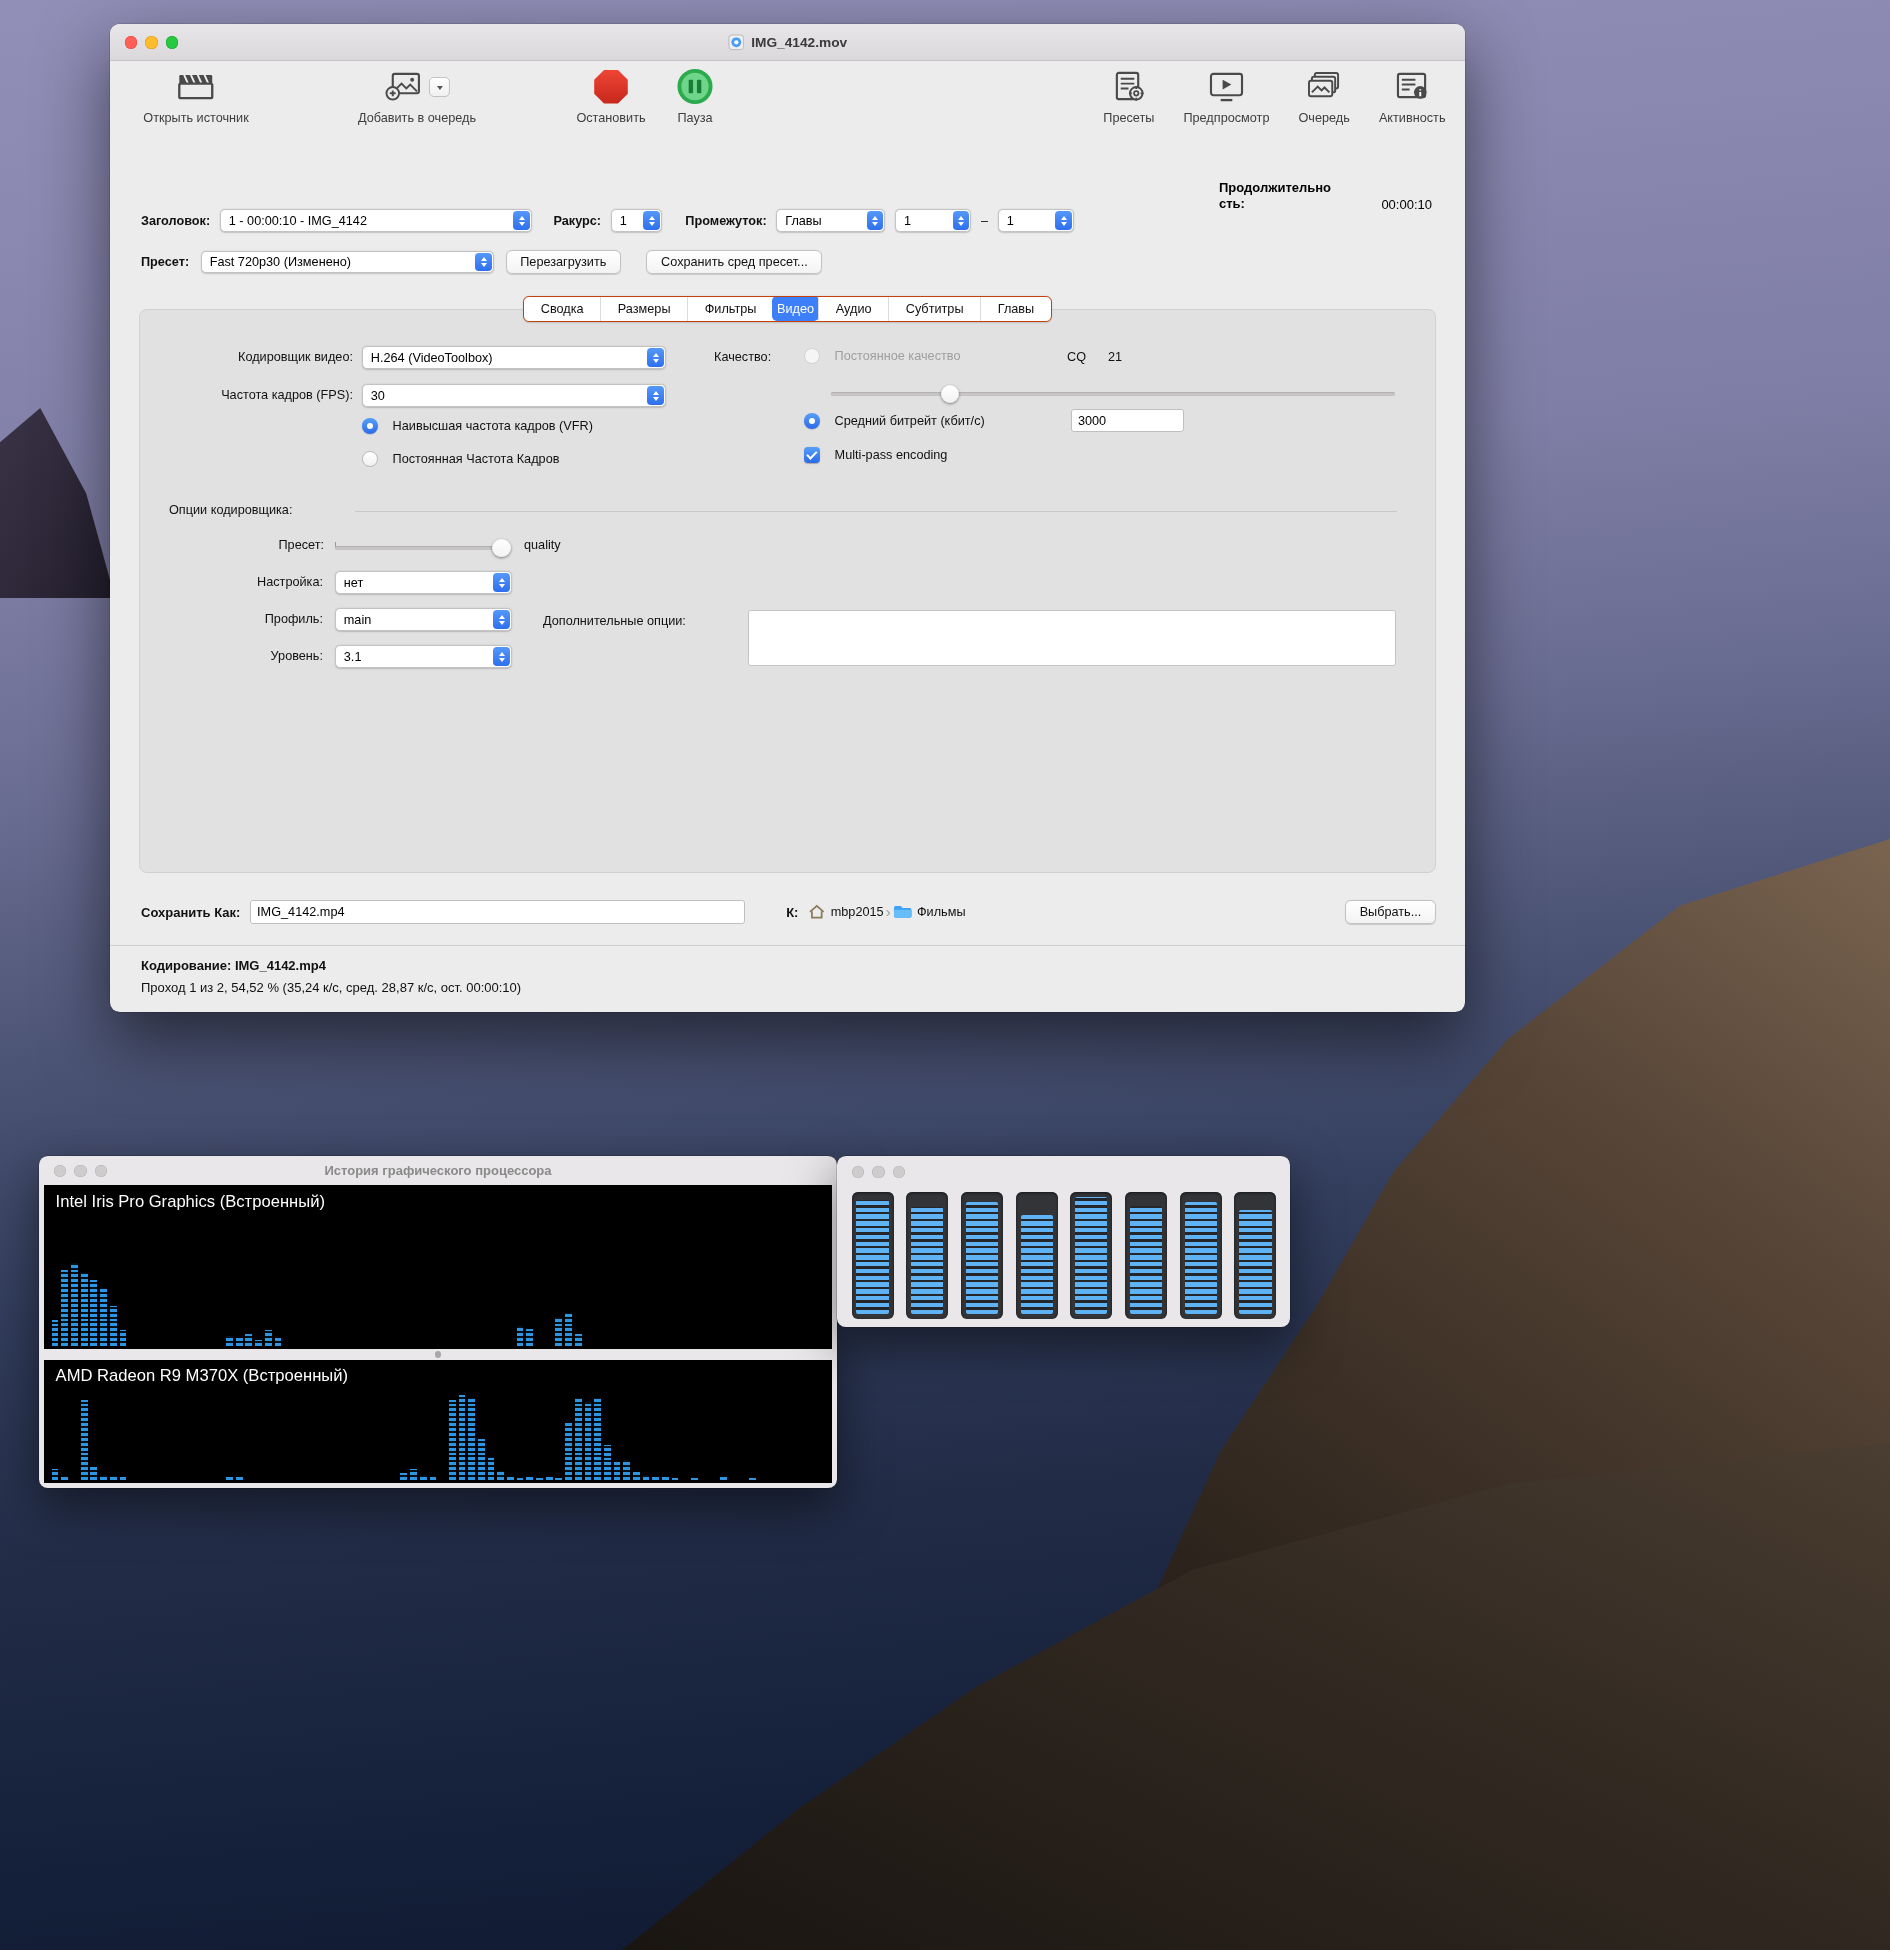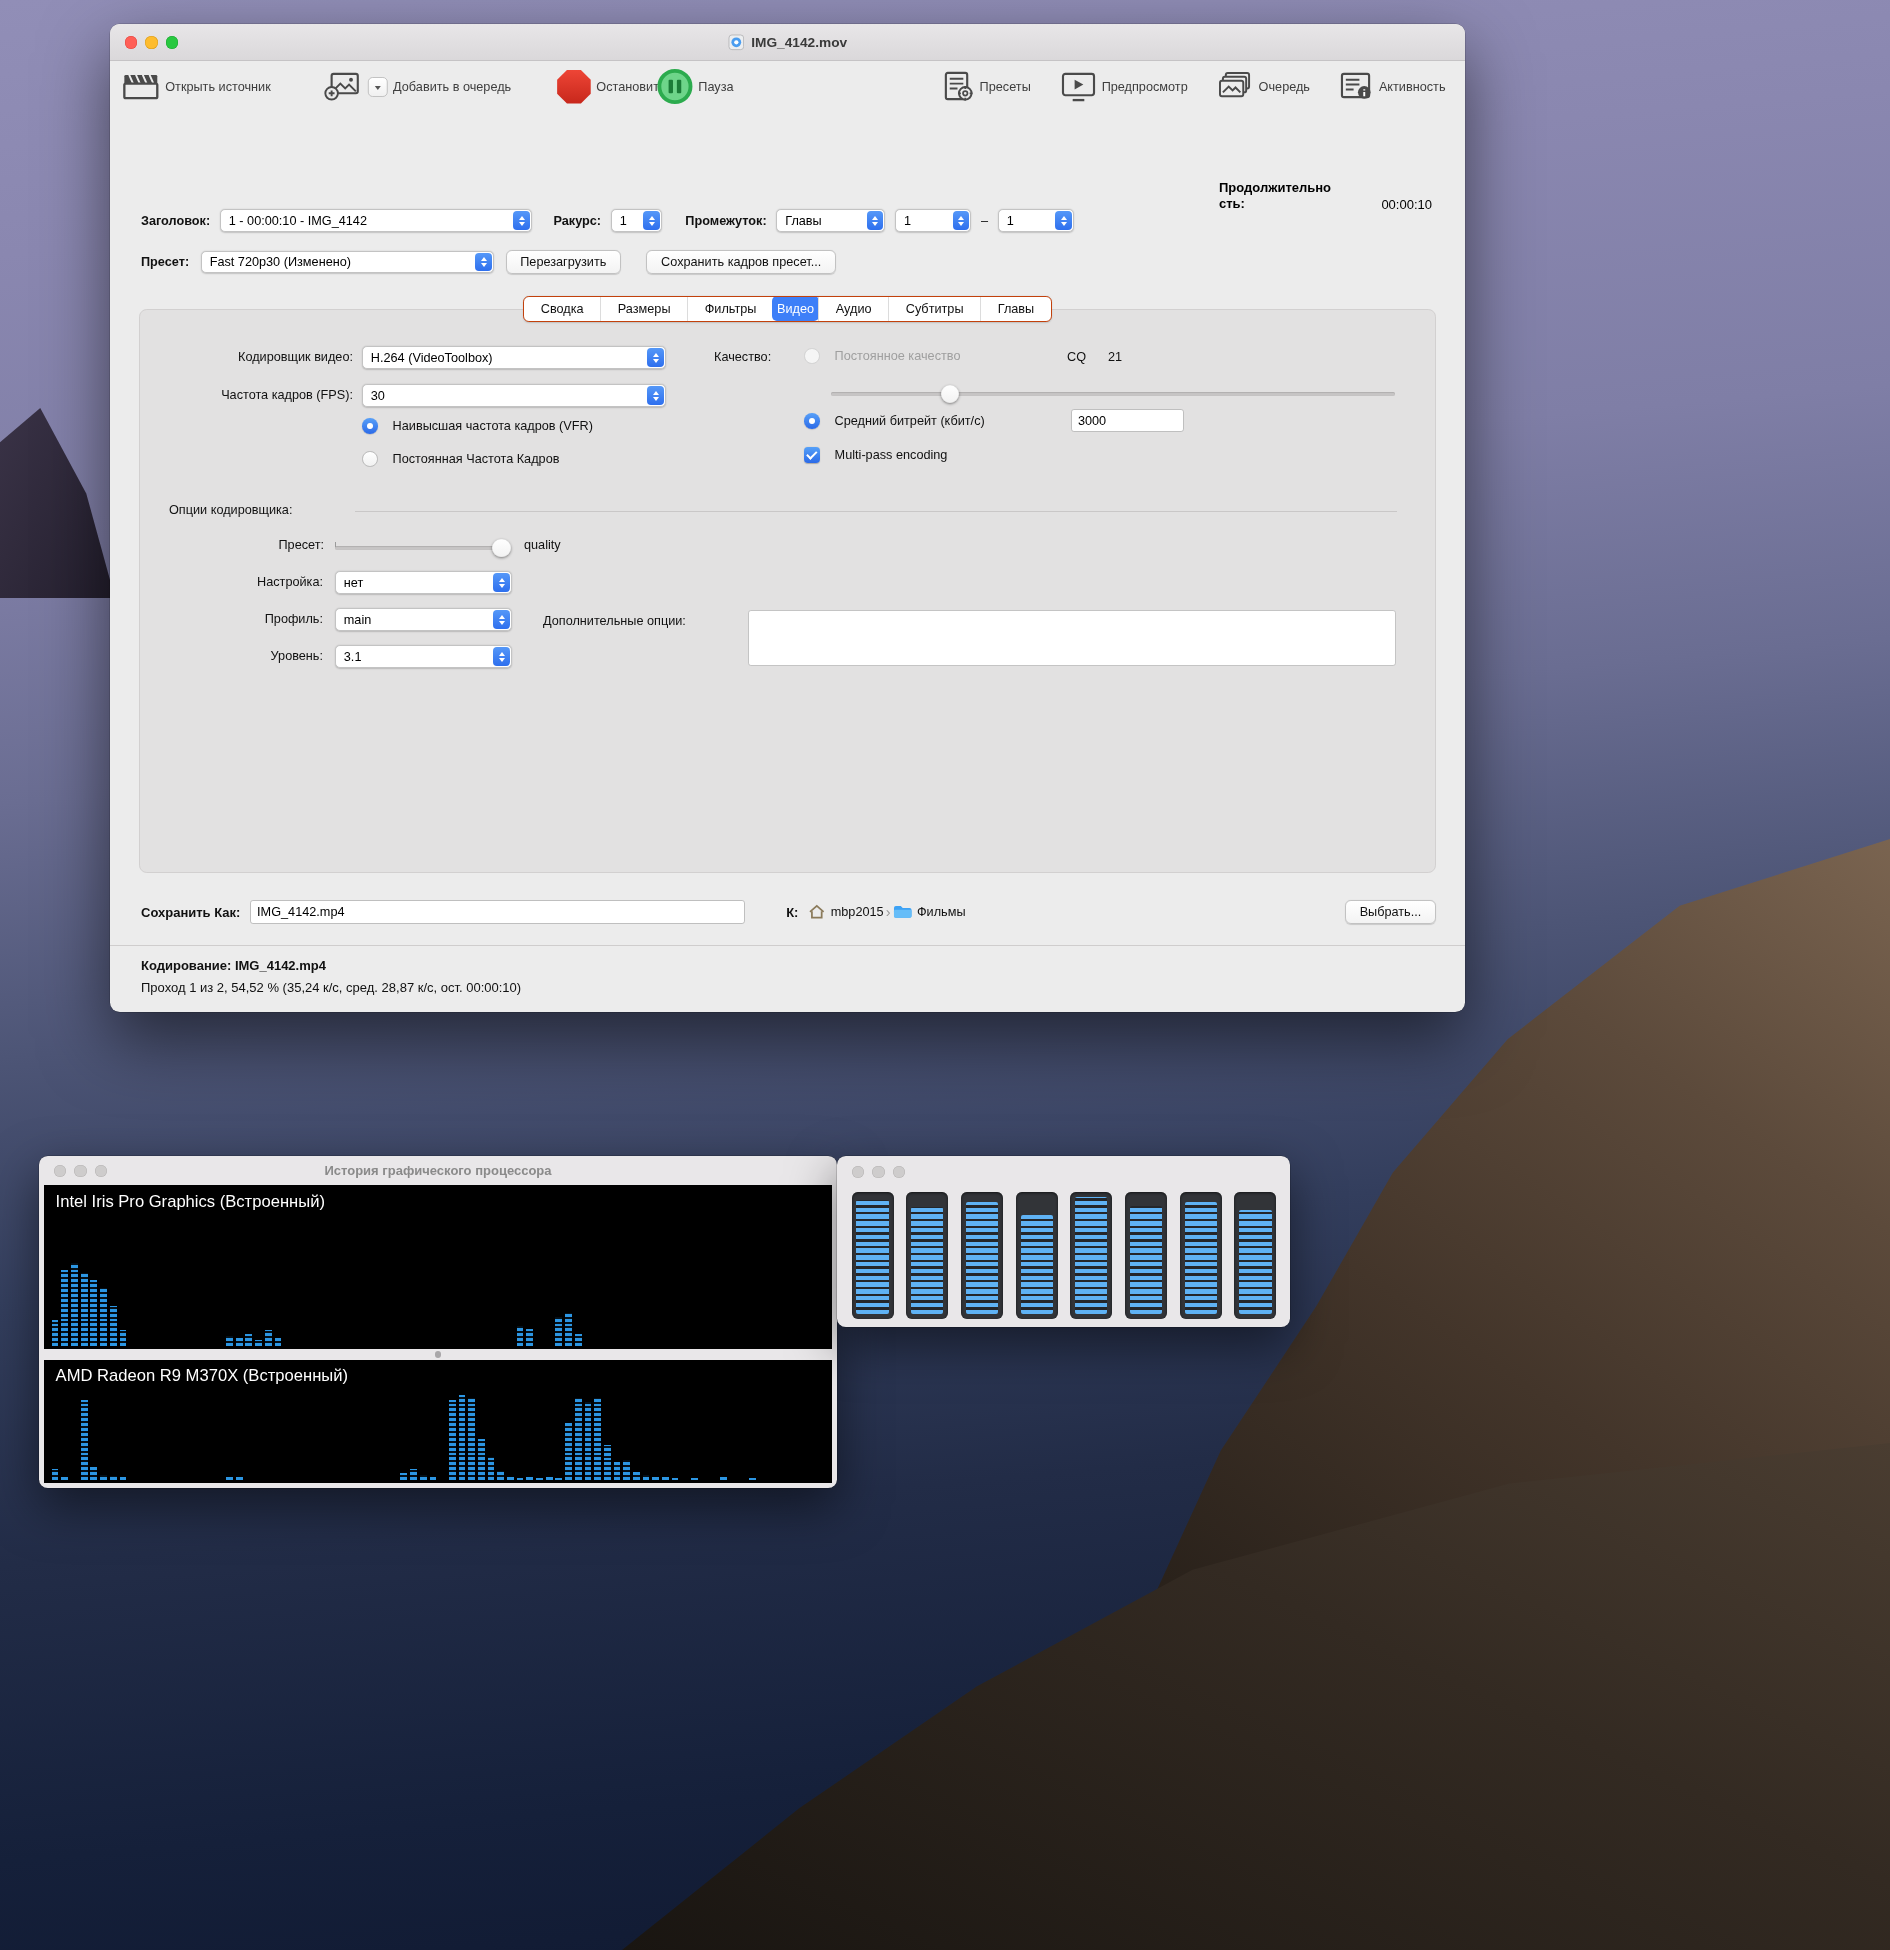--- a/index.html
+++ b/index.html
@@ -52,21 +52,21 @@
   .hb-titlebar { position:absolute; left:0; right:0; top:0; height:37px;
     background:linear-gradient(#e8e6e8,#dad8da); border-bottom:1px solid #c5c3c5; border-radius:9.8px 9.8px 0 0;
     display:flex; align-items:center; justify-content:center; gap:6.8px; font-size:13.7px; font-weight:600; color:#3a3a3a; }
   .traffic { position:absolute; left:14.6px; top:11.7px; display:flex; gap:7.8px; }
   .light { width:12.7px; height:12.7px; border-radius:50%; }
   .light.red    { background:#ff5f57; box-shadow:inset 0 0 0 0.5px #e0443c; }
   .light.yellow { background:#febc2e; box-shadow:inset 0 0 0 0.5px #d89c1f; }
   .light.green  { background:#28c840; box-shadow:inset 0 0 0 0.5px #1aa22f; }
   .light.off    { background:#cecccc; box-shadow:inset 0 0 0 0.5px #b5b3b3; }
   .hb-toolbar { position:absolute; left:0; right:0; top:37px; height:80px; }
-  .tool { position:absolute; top:5.9px; transform:translateX(-50%); display:flex; align-items:center; gap:4.9px;
+  .tool { position:absolute; top:5.9px; transform:translateX(-50%); display:flex; flex-direction:column; align-items:center; gap:4.9px;
     color:#3e3e3e; font-size:12.7px; white-space:nowrap; }
   .tool .iconbox { height:39px; display:flex; align-items:center; gap:5.9px; }
   .tool-right { position:absolute; right:19.5px; top:5.9px; display:flex; gap:29px; }
   .tool-right .tool { position:static; transform:none; }
   .chev-btn { width:20.5px; height:20.5px; border-radius:4.9px; background:linear-gradient(#fff,#f0f0f0);
     border:1px solid #c2c2c2; display:flex; align-items:center; justify-content:center; }
   .chev-btn::after { content:""; border-left:3.9px solid transparent; border-right:3.9px solid transparent; border-top:4.9px solid #555; margin-top:2px; }
   .octagon { width:35px; height:35px; background:linear-gradient(#ef4637,#c7271b);
     clip-path:polygon(30% 2%,70% 2%,98% 30%,98% 70%,70% 98%,30% 98%,2% 70%,2% 30%); }
 
@@ -268,21 +268,21 @@
     </div>
   </div>
 
   <div class="abs row-preset">
     <span class="lab b">Пресет:</span>
     <div class="popup" style="width:293px">
       <span>Fast 720p30 (Изменено)</span>
       <div class="step"></div>
     </div>
     <div class="btn">Перезагрузить</div>
-    <div class="btn" style="margin-left:13.7px">Сохранить кадров пресет...</div>
+    <div class="btn" style="margin-left:13.7px">Сохранить сред пресет...</div>
   </div>
 
   <div class="abs tabbar">
     <div class="tabbar-inner">
       <div class="tab">Сводка</div>
       <div class="tab">Размеры</div>
       <div class="tab">Фильтры</div>
       <div class="tab sel">Видео</div>
       <div class="tab">Аудио</div>
       <div class="tab">Субтитры</div>

